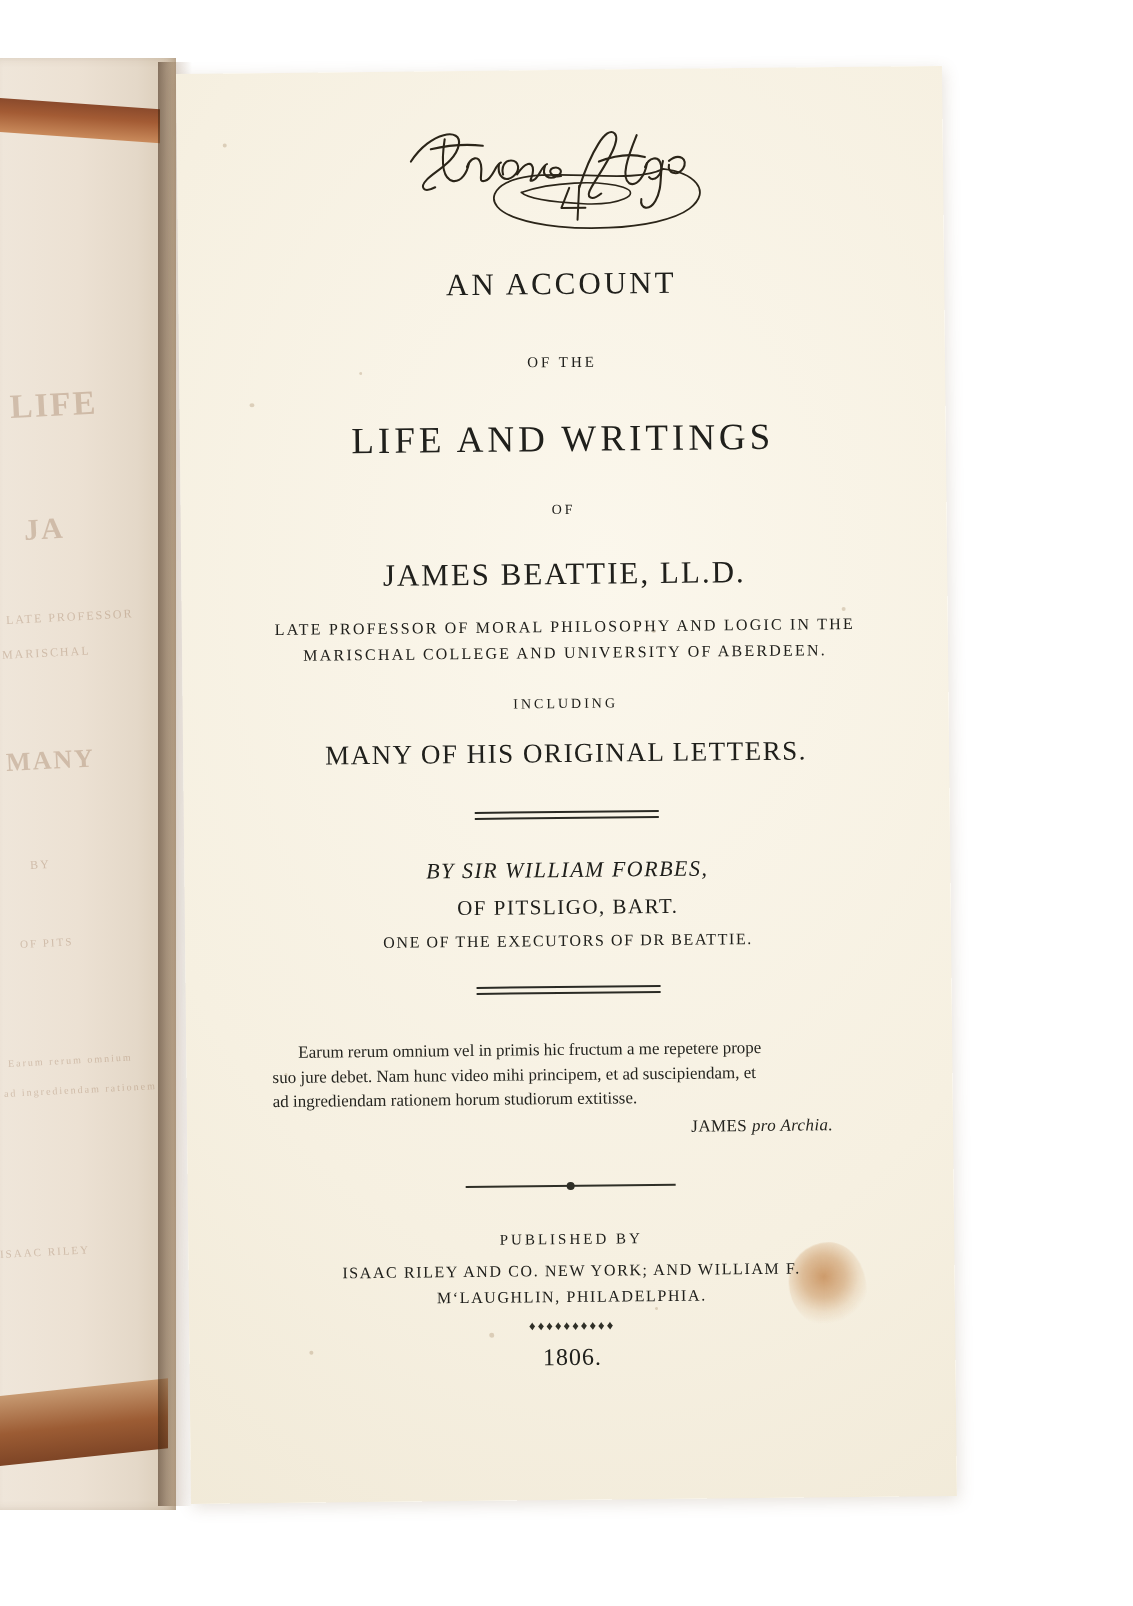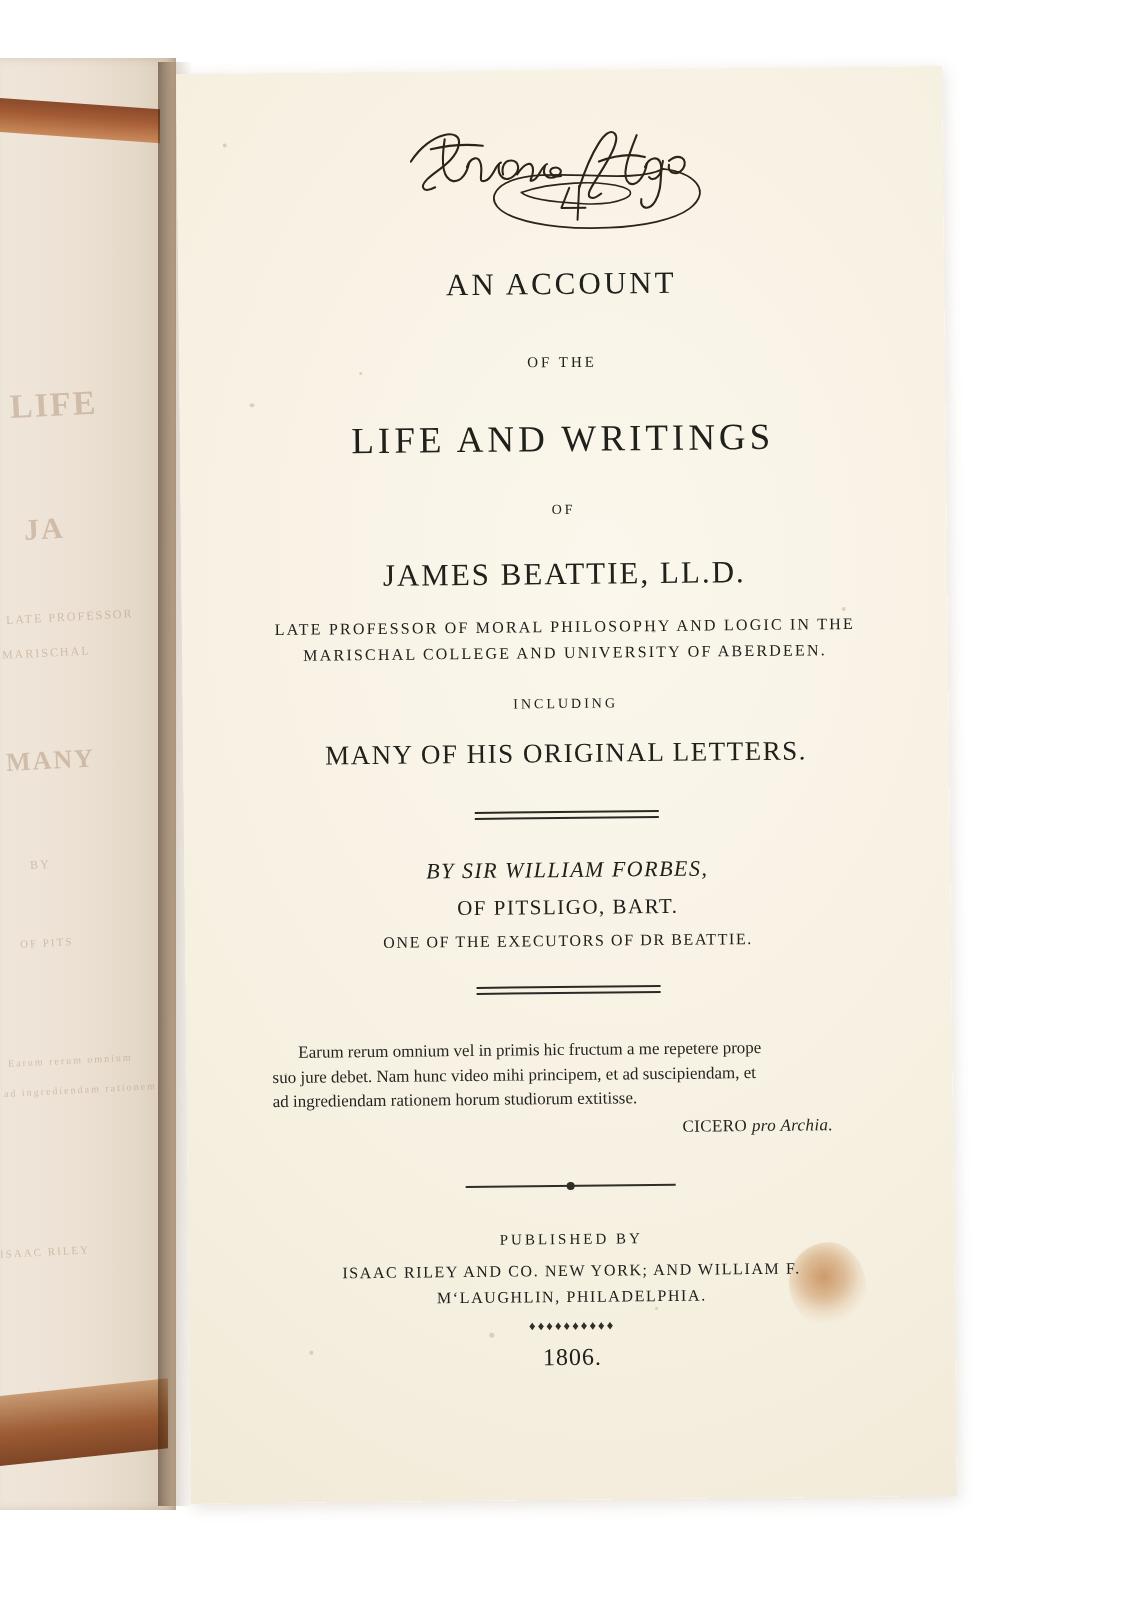--- a/index.html
+++ b/index.html
@@ -382,21 +382,21 @@
         <div class="rule-double rule-double2">
           <div class="r1"></div>
           <div class="r2"></div>
         </div>
 
         <div class="epigraph">
           <p class="indent">Earum rerum omnium vel in primis hic fructum a me repetere prope</p>
           <p>suo jure debet.   Nam hunc video mihi principem, et ad suscipiendam, et</p>
           <p>ad ingrediendam rationem horum studiorum extitisse.</p>
           <p class="attr">
-            <span class="sc">CICERO</span>
+            <span class="sc">JAMES</span>
             <span class="ital">pro Archia.</span>
           </p>
         </div>
 
         <div class="rule-fancy">
           <div class="fr"></div>
           <div class="dot"></div>
         </div>
 
         <div class="line t-published">PUBLISHED BY</div>

